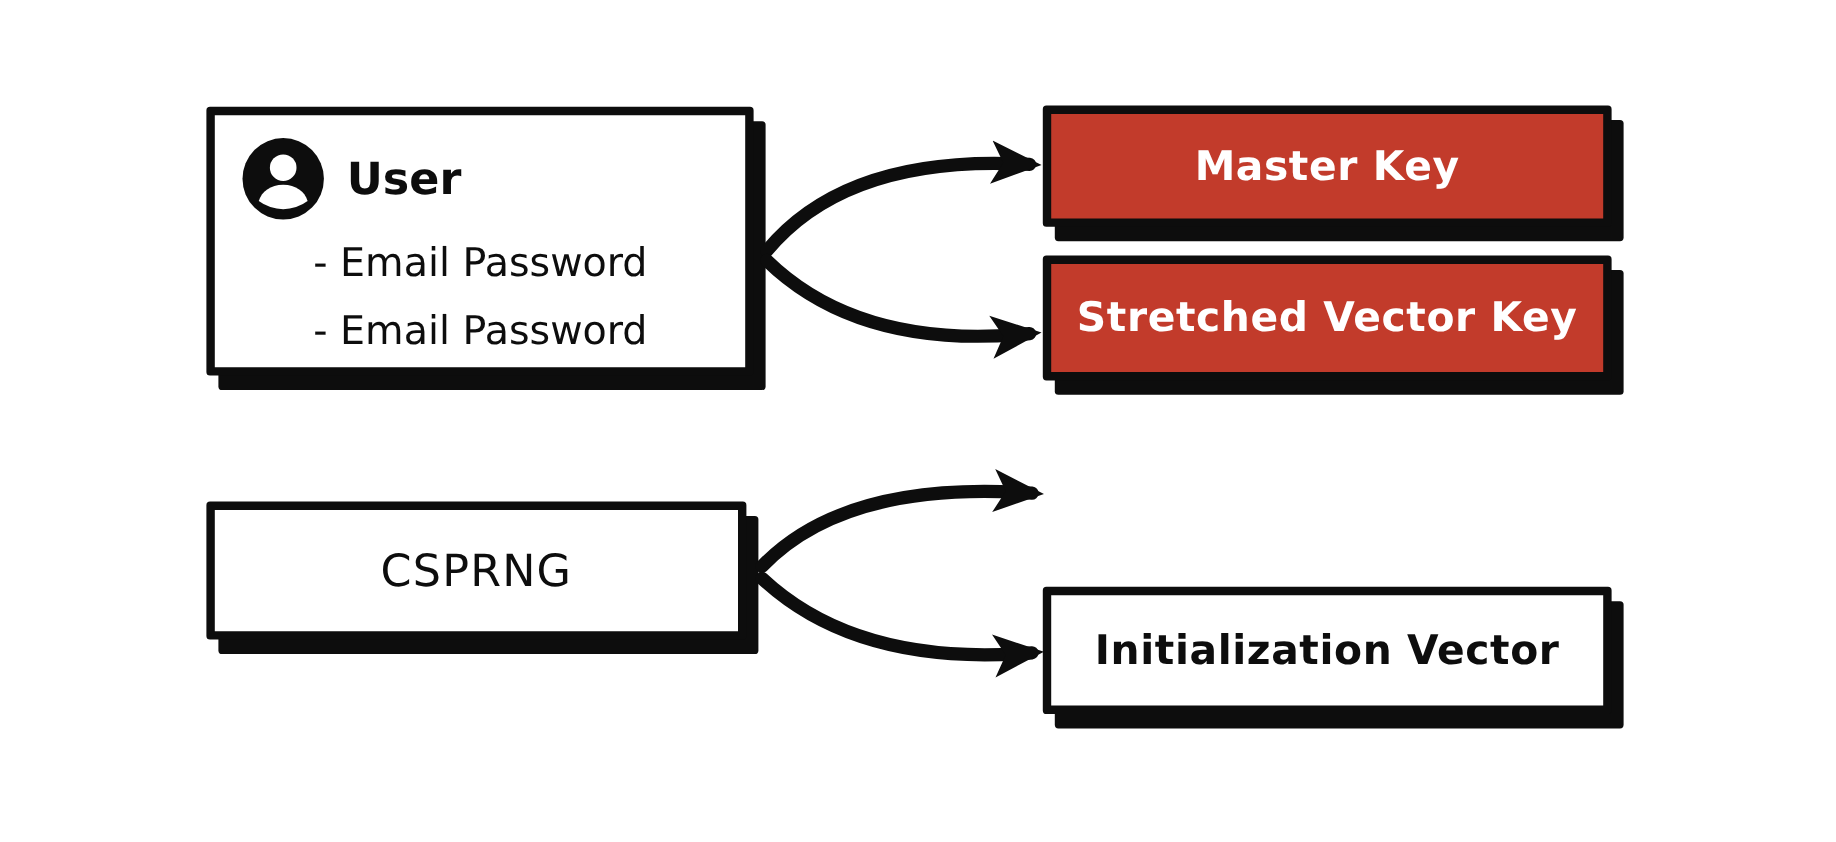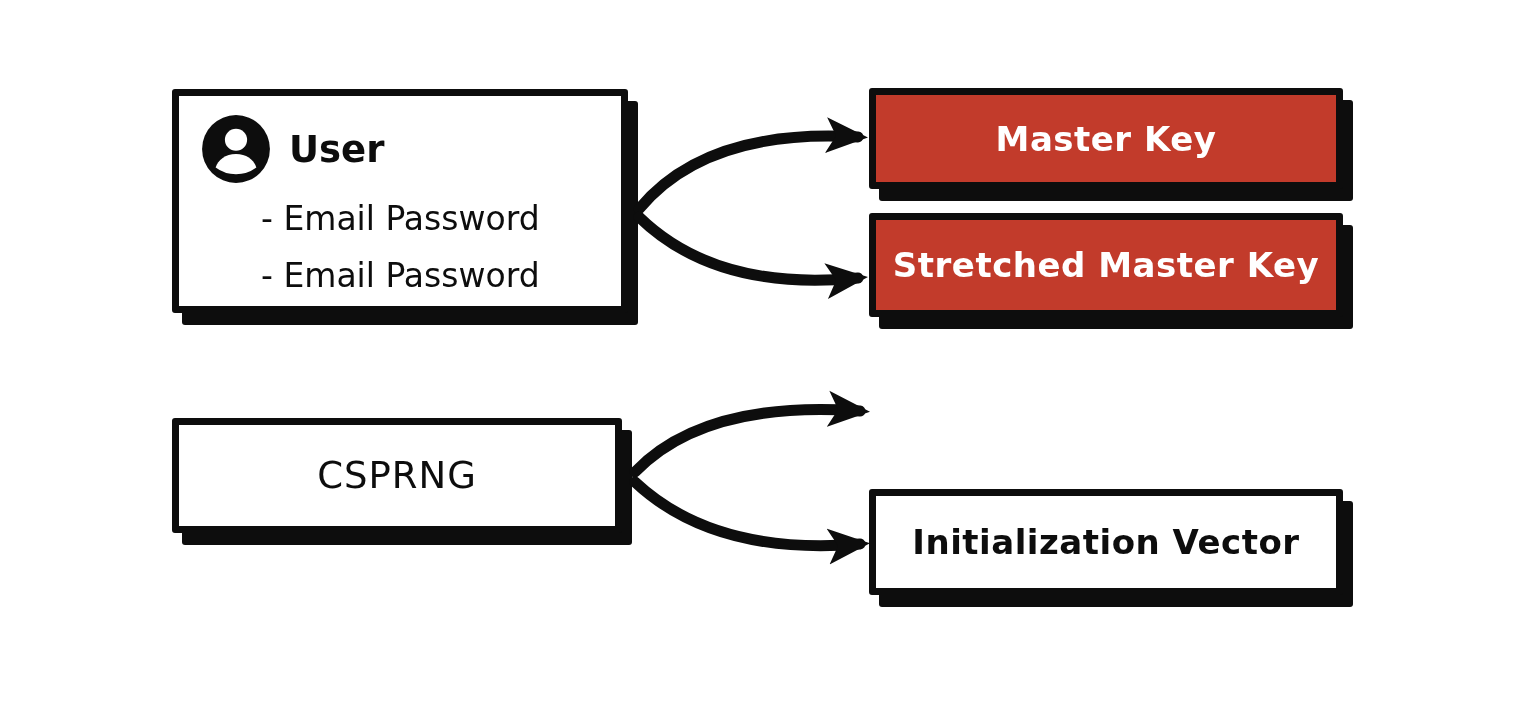--- a/index.html
+++ b/index.html
@@ -108,21 +108,21 @@
 
   <div class="box white" style="left:172px; top:418px; width:450px; height:115px;">
     <span class="csprng-label">CSPRNG</span>
   </div>
 
   <div class="box red" style="left:869px; top:88px; width:474px; height:101px;">
     <span class="box-label light">Master Key</span>
   </div>
 
   <div class="box red" style="left:869px; top:213px; width:474px; height:104px;">
-    <span class="box-label light">Stretched Master Key</span>
+    <span class="box-label light">Stretched Vector Key</span>
   </div>
 
 
   <div class="box white" style="left:869px; top:489px; width:474px; height:106px;">
     <span class="box-label dark">Initialization Vector</span>
   </div>
 
   <svg class="arrows" viewBox="0 0 1530 702">
     <defs>
       <marker id="arrowhead" markerUnits="userSpaceOnUse" markerWidth="44" markerHeight="38" refX="32" refY="19" orient="auto">

